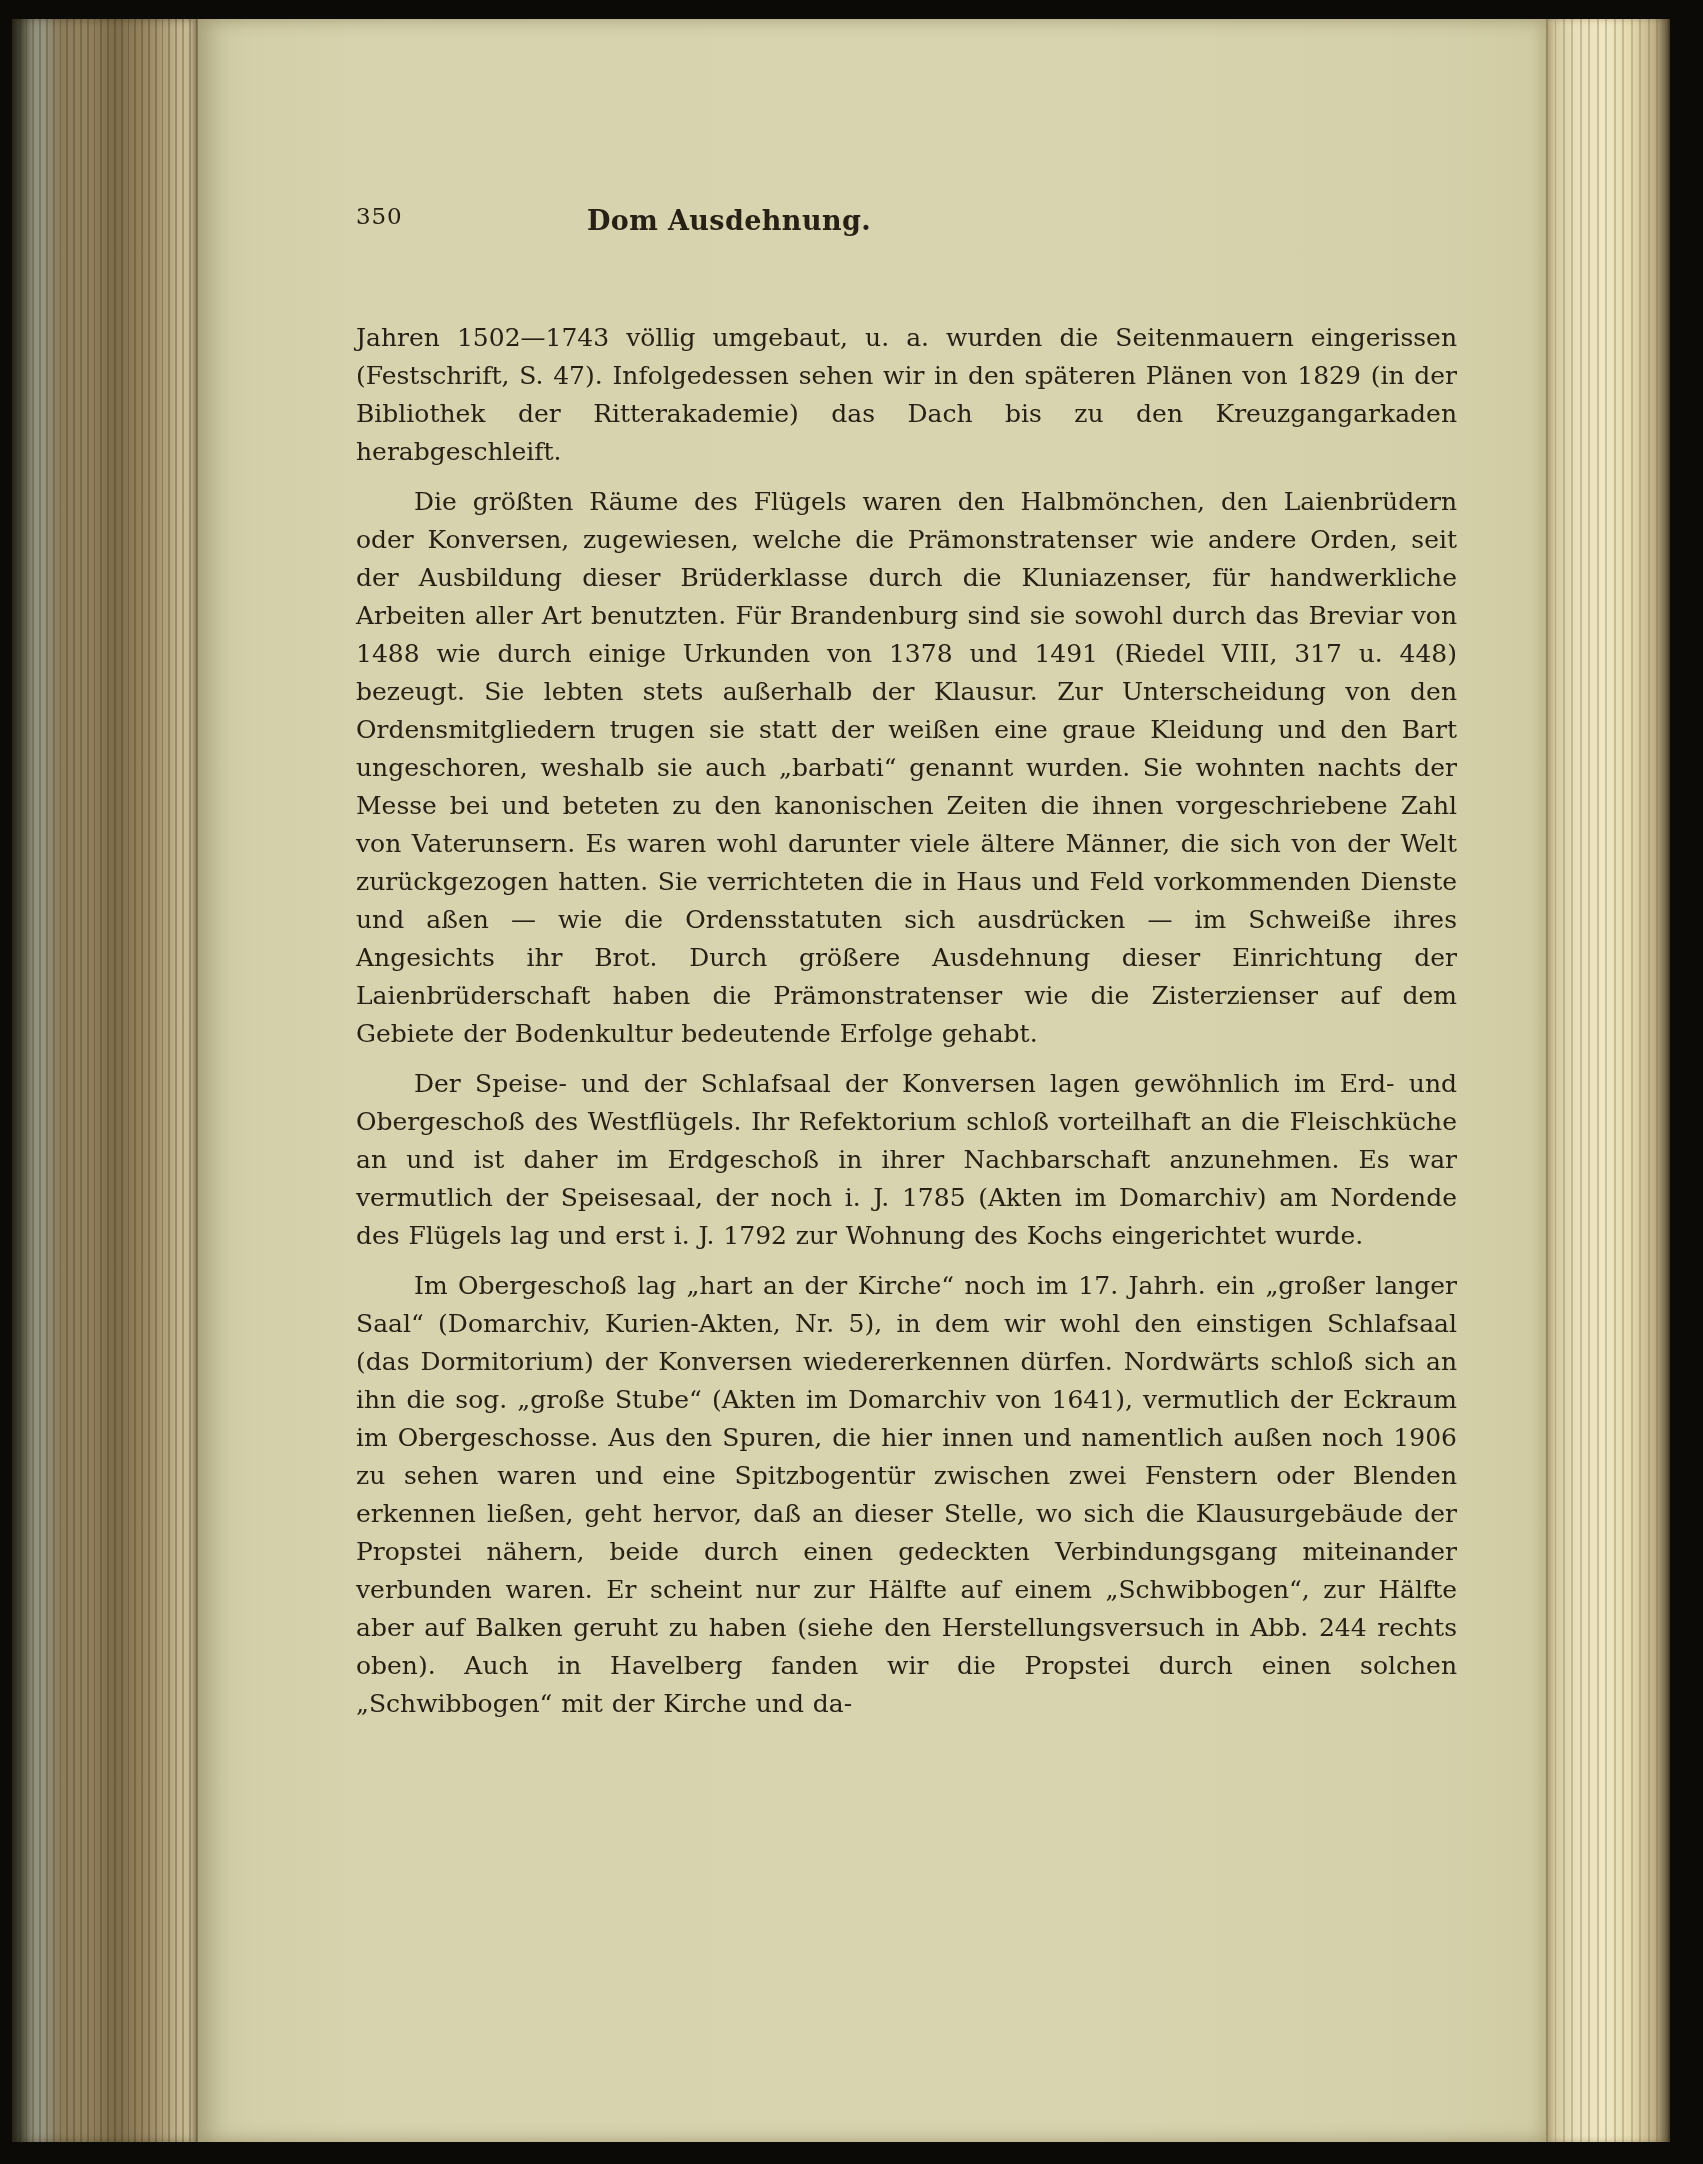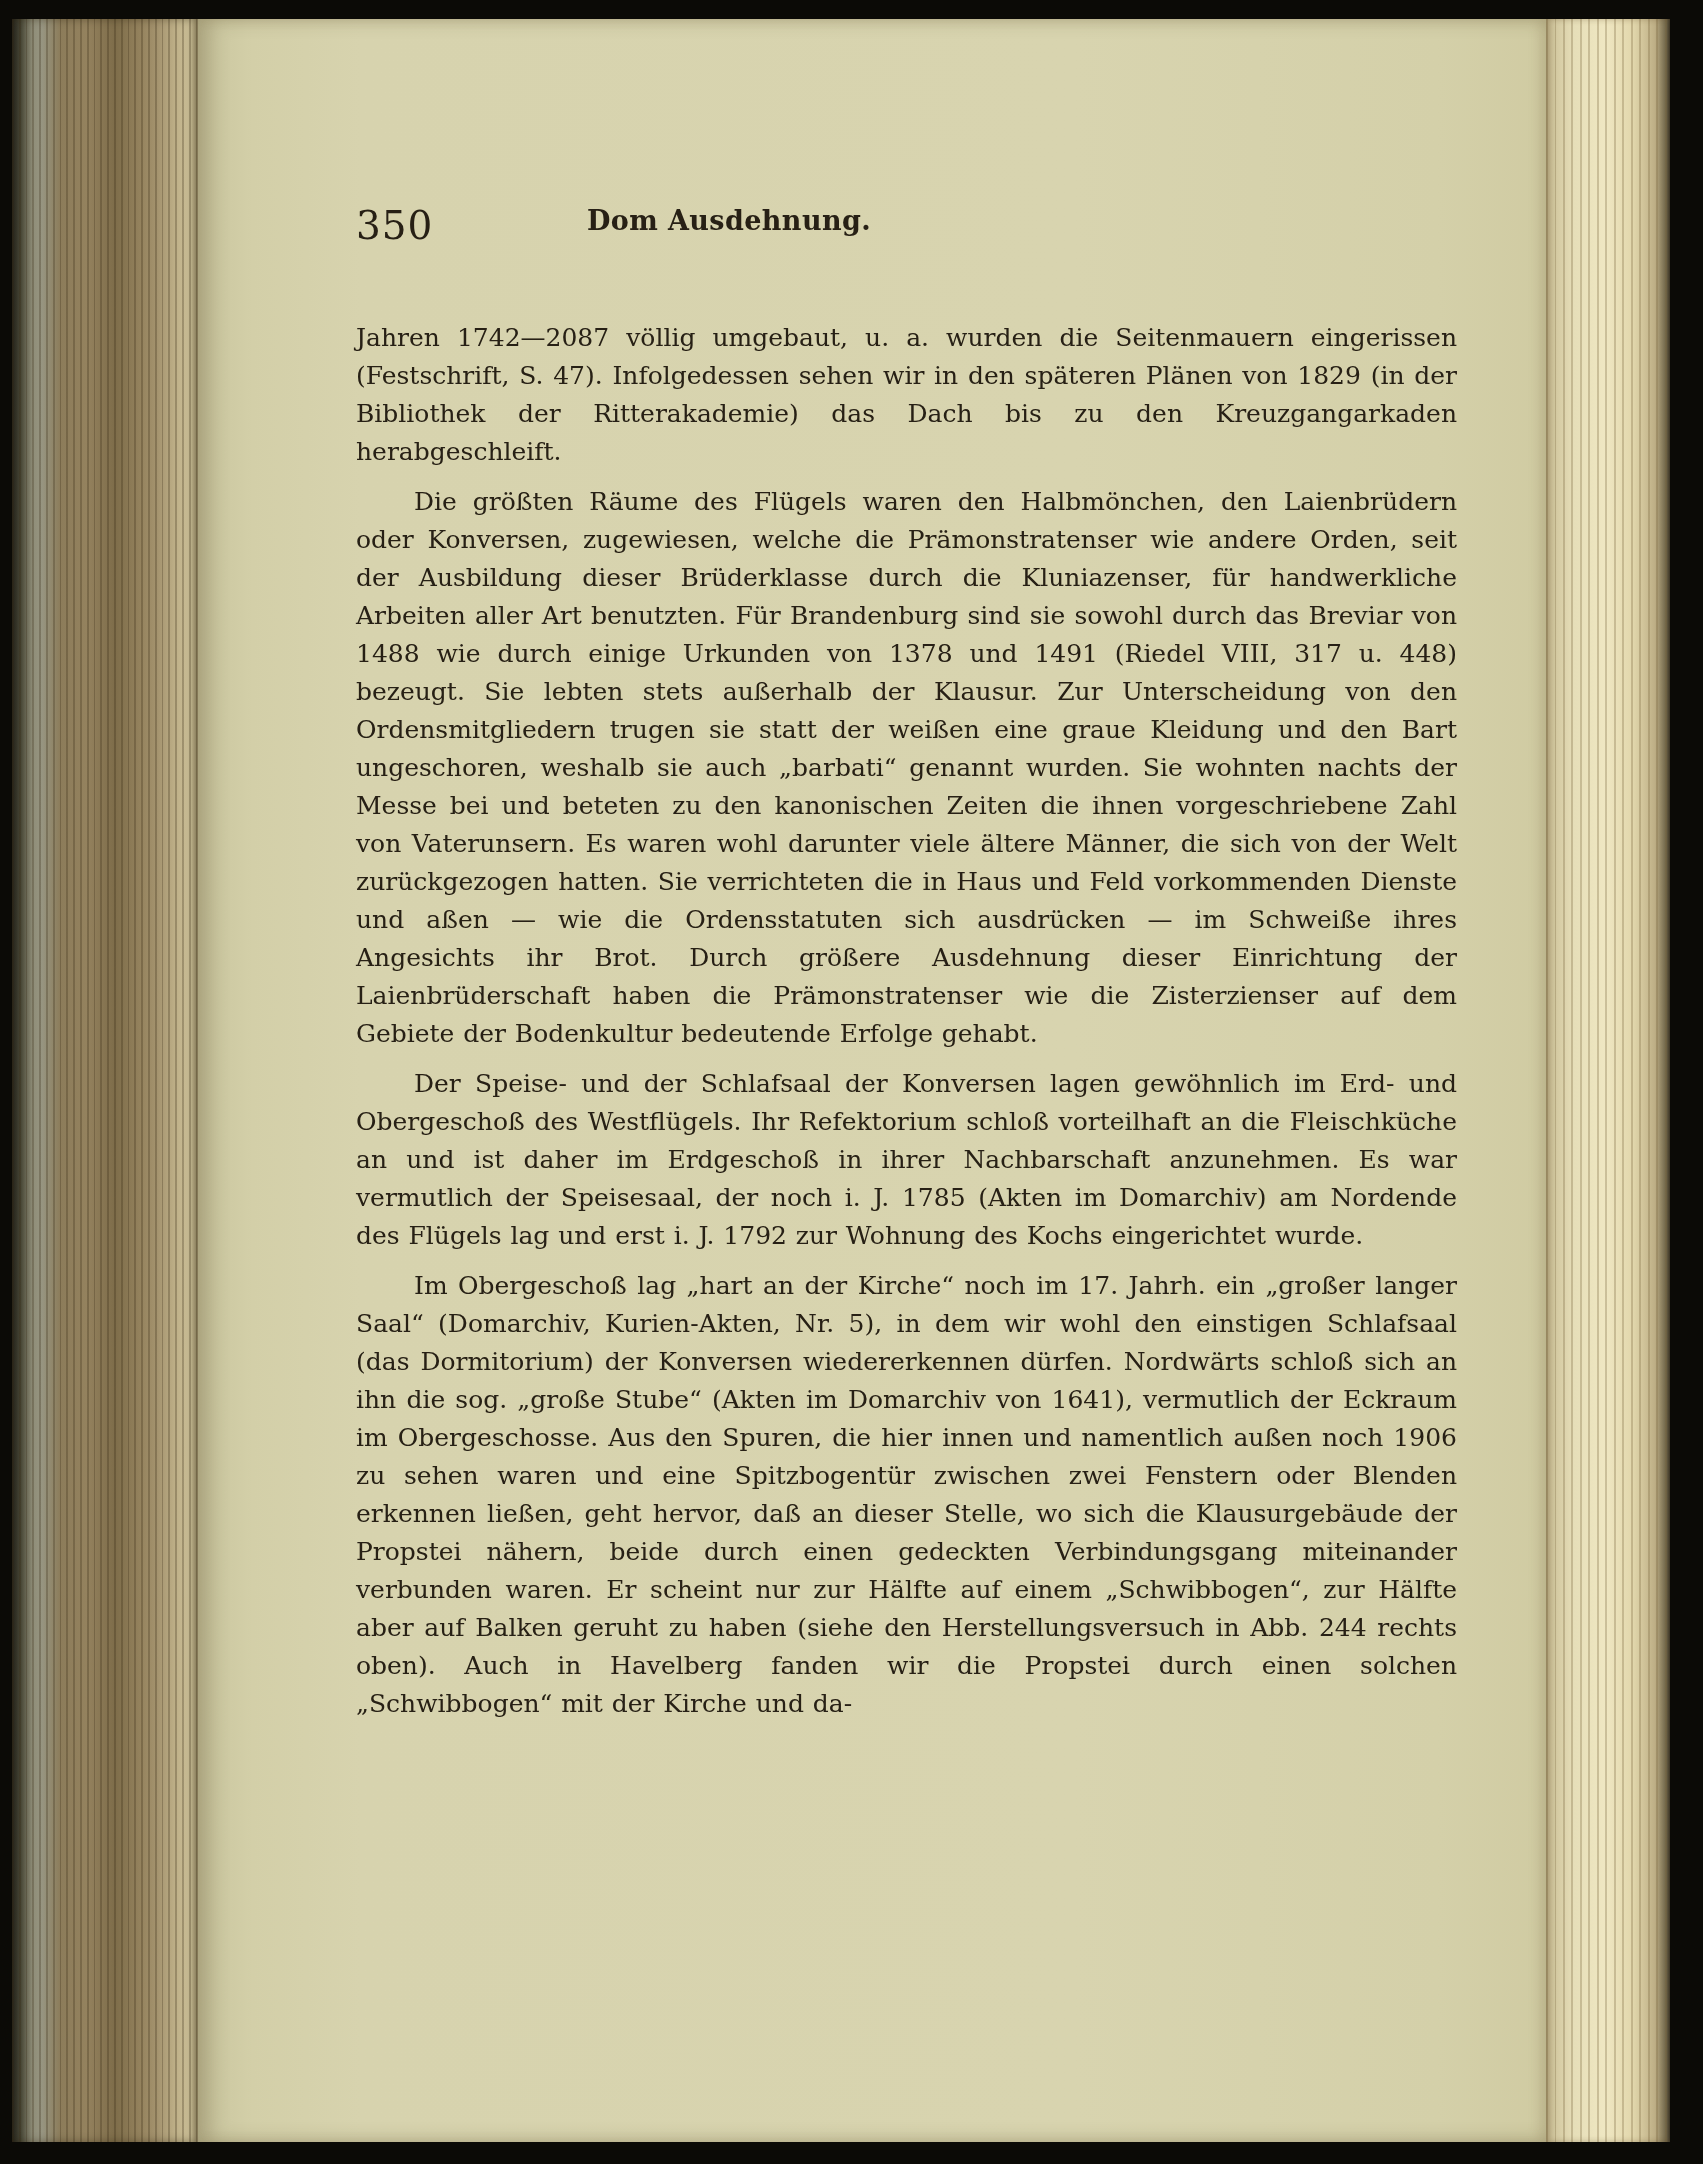--- a/index.html
+++ b/index.html
@@ -39,21 +39,21 @@
     background:linear-gradient(90deg,
       #c9c59e 0%, #d3cfa8 4%, #d7d3ae 12%, #d8d4af 65%, #d4d0a9 92%, #d0cba2 100%);
     box-shadow:inset 12px 0 19px rgba(80,65,30,.25), inset -6.8px 0 12px rgba(110,95,55,.18);
     color:#272015;
   }
   .page-head{
     position:absolute; left:0; top:184px; width:100%; height:51px;
   }
   .page-number{
     position:absolute; left:158px; top:0;
-    font-size:39px; letter-spacing:0.9px;
+    font-size:23px; letter-spacing:0.9px;
   }
   .running-header{
     position:absolute; left:389px; top:1.7px;
     font-size:27px; font-weight:bold; letter-spacing:0.4px;
   }
   .body-text{
     position:absolute; left:158px; top:300px; width:1101px;
   }
   .body-text p{
     margin:0 0 12px 0;
@@ -74,21 +74,21 @@
   <div class="right-stack"></div>
 
   <div class="page">
 
     <div class="page-head">
       <span class="page-number">350</span>
       <span class="running-header">Dom Ausdehnung.</span>
     </div>
 
     <div class="body-text">
-      <p class="no-indent">Jahren 1742—2087 völlig umgebaut, u. a. wurden die Seitenmauern eingerissen (Festschrift, S. 47). Infolgedessen sehen wir in den späteren Plänen von 1829 (in der Bibliothek der Ritterakademie) das Dach bis zu den Kreuzgangarkaden herabgeschleift.</p>
+      <p class="no-indent">Jahren 1502—1743 völlig umgebaut, u. a. wurden die Seitenmauern eingerissen (Festschrift, S. 47). Infolgedessen sehen wir in den späteren Plänen von 1829 (in der Bibliothek der Ritterakademie) das Dach bis zu den Kreuzgangarkaden herabgeschleift.</p>
       <p>Die größten Räume des Flügels waren den Halbmönchen, den Laienbrüdern oder Konversen, zugewiesen, welche die Prämonstratenser wie andere Orden, seit der Ausbildung dieser Brüderklasse durch die Kluniazenser, für handwerkliche Arbeiten aller Art benutzten. Für Brandenburg sind sie sowohl durch das Breviar von 1488 wie durch einige Urkunden von 1378 und 1491 (Riedel VIII, 317 u. 448) bezeugt. Sie lebten stets außerhalb der Klausur. Zur Unterscheidung von den Ordensmitgliedern trugen sie statt der weißen eine graue Kleidung und den Bart ungeschoren, weshalb sie auch „barbati“ genannt wurden. Sie wohnten nachts der Messe bei und beteten zu den kanonischen Zeiten die ihnen vorgeschriebene Zahl von Vaterunsern. Es waren wohl darunter viele ältere Männer, die sich von der Welt zurückgezogen hatten. Sie verrichteten die in Haus und Feld vorkommenden Dienste und aßen — wie die Ordensstatuten sich ausdrücken — im Schweiße ihres Angesichts ihr Brot. Durch größere Ausdehnung dieser Einrichtung der Laienbrüderschaft haben die Prämonstratenser wie die Zisterzienser auf dem Gebiete der Bodenkultur bedeutende Erfolge gehabt.</p>
       <p>Der Speise- und der Schlafsaal der Konversen lagen gewöhnlich im Erd- und Obergeschoß des Westflügels. Ihr Refektorium schloß vorteilhaft an die Fleischküche an und ist daher im Erdgeschoß in ihrer Nachbarschaft anzunehmen. Es war vermutlich der Speisesaal, der noch i. J. 1785 (Akten im Domarchiv) am Nordende des Flügels lag und erst i. J. 1792 zur Wohnung des Kochs eingerichtet wurde.</p>
       <p>Im Obergeschoß lag „hart an der Kirche“ noch im 17. Jahrh. ein „großer langer Saal“ (Domarchiv, Kurien-Akten, Nr. 5), in dem wir wohl den einstigen Schlafsaal (das Dormitorium) der Konversen wiedererkennen dürfen. Nordwärts schloß sich an ihn die sog. „große Stube“ (Akten im Domarchiv von 1641), vermutlich der Eckraum im Obergeschosse. Aus den Spuren, die hier innen und namentlich außen noch 1906 zu sehen waren und eine Spitzbogentür zwischen zwei Fenstern oder Blenden erkennen ließen, geht hervor, daß an dieser Stelle, wo sich die Klausurgebäude der Propstei nähern, beide durch einen gedeckten Verbindungsgang miteinander verbunden waren. Er scheint nur zur Hälfte auf einem „Schwibbogen“, zur Hälfte aber auf Balken geruht zu haben (siehe den Herstellungsversuch in Abb. 244 rechts oben). Auch in Havelberg fanden wir die Propstei durch einen solchen „Schwibbogen“ mit der Kirche und da-</p>
     </div>
 
   </div>
 
 </div>
 
 

